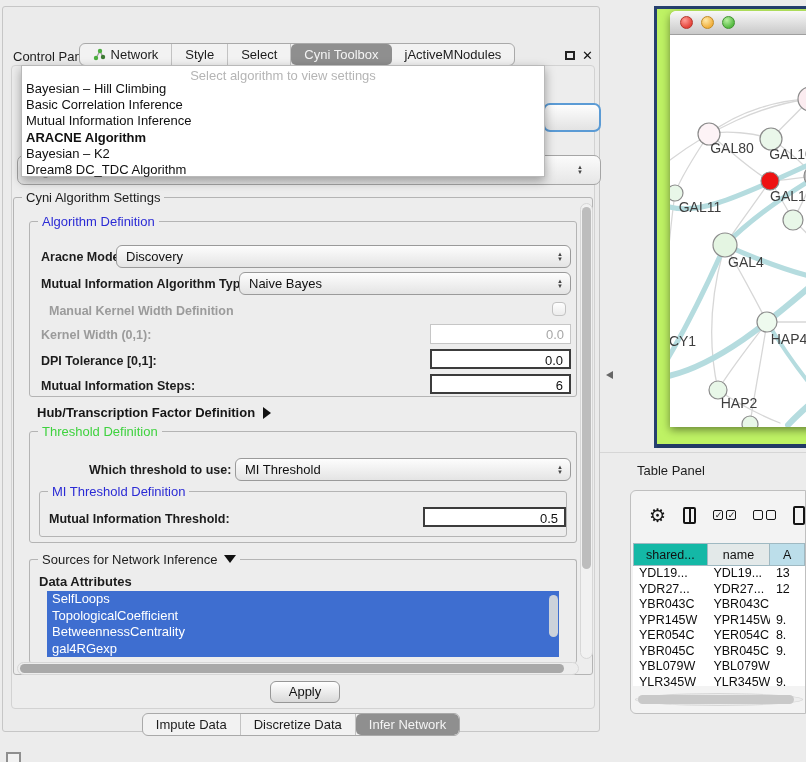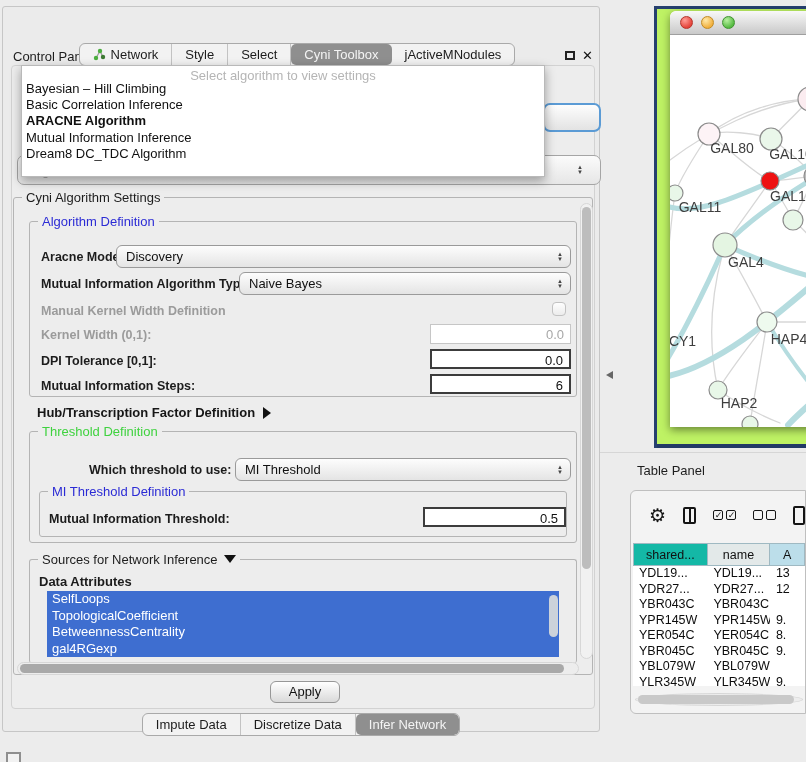--- a/index.html
+++ b/index.html
@@ -177,22 +177,23 @@
       <span class="stepper">
           <span>▲</span>
           <span>▼</span>
         </span>
     </div>
 
     <div class="algo-dropdown">
       <div class="algo-prompt">Select algorithm to view settings</div>
       <div class="algo-item">Bayesian – Hill Climbing</div>
       <div class="algo-item">Basic Correlation Inference</div>
+      <div class="algo-item">Mutual Information Inference</div>
       <div class="algo-item bold">ARACNE Algorithm</div>
-      <div class="algo-item">Mutual Information Inference</div>
+      <div class="algo-item">Bayesian – K2</div>
       <div class="algo-item">Dream8 DC_TDC Algorithm</div>
     </div>
 
     <div class="groupbox" style="left:10px; top:190px; width:580px; height:478px;padding-left:15px;">
       <span class="legend">Cyni Algorithm Settings</span>
     </div>
 
     <div class="groupbox" style="left:26px; top:214px; width:548px; height:176px;padding-left:41px;">
       <span class="legend blue">Algorithm Definition</span>
     </div>
@@ -205,21 +206,21 @@
         </span>
     </div>
     <span class="lbl" style="left:38px; top:270px;">Mutual Information Algorithm Type:</span>
     <div class="combo" style="left:236px; top:265px; width:332px;">
       <span>Naive Bayes</span>
       <span class="stepper">
           <span>▲</span>
           <span>▼</span>
         </span>
     </div>
-    <span class="lbl disabled" style="left:38px; top:297px;">Manual Kernel Width Definition</span>
+    <span class="lbl disabled" style="left:46px; top:297px;">Manual Kernel Width Definition</span>
     <span class="checkbox" style="left:549px; top:295px;"></span>
     <span class="lbl disabled" style="left:38px; top:321px;">Kernel Width (0,1):</span>
     <div class="field disabled" style="left:427px; top:317px; width:141px;">0.0</div>
     <span class="lbl" style="left:38px; top:347px;">DPI Tolerance [0,1]:</span>
     <div class="field" style="left:427px; top:342px; width:141px;">0.0</div>
     <span class="lbl" style="left:38px; top:372px;">Mutual Information Steps:</span>
     <div class="field" style="left:427px; top:367px; width:141px;">6</div>
 
     <div class="hub-row" style="left:34px; top:398px; position:absolute;">
       <span>Hub/Transcription Factor Definition</span><span class="tri-right"></span>

